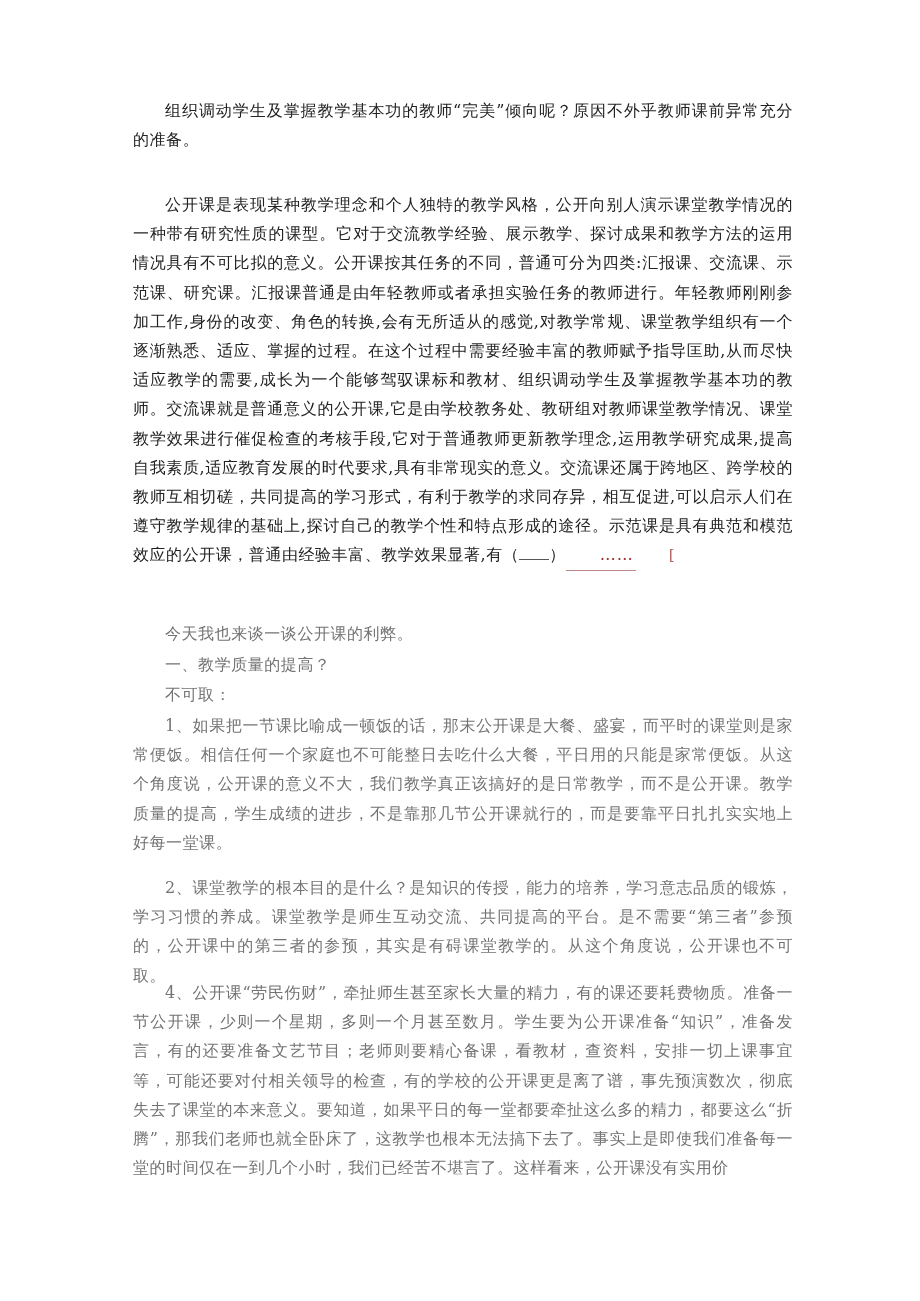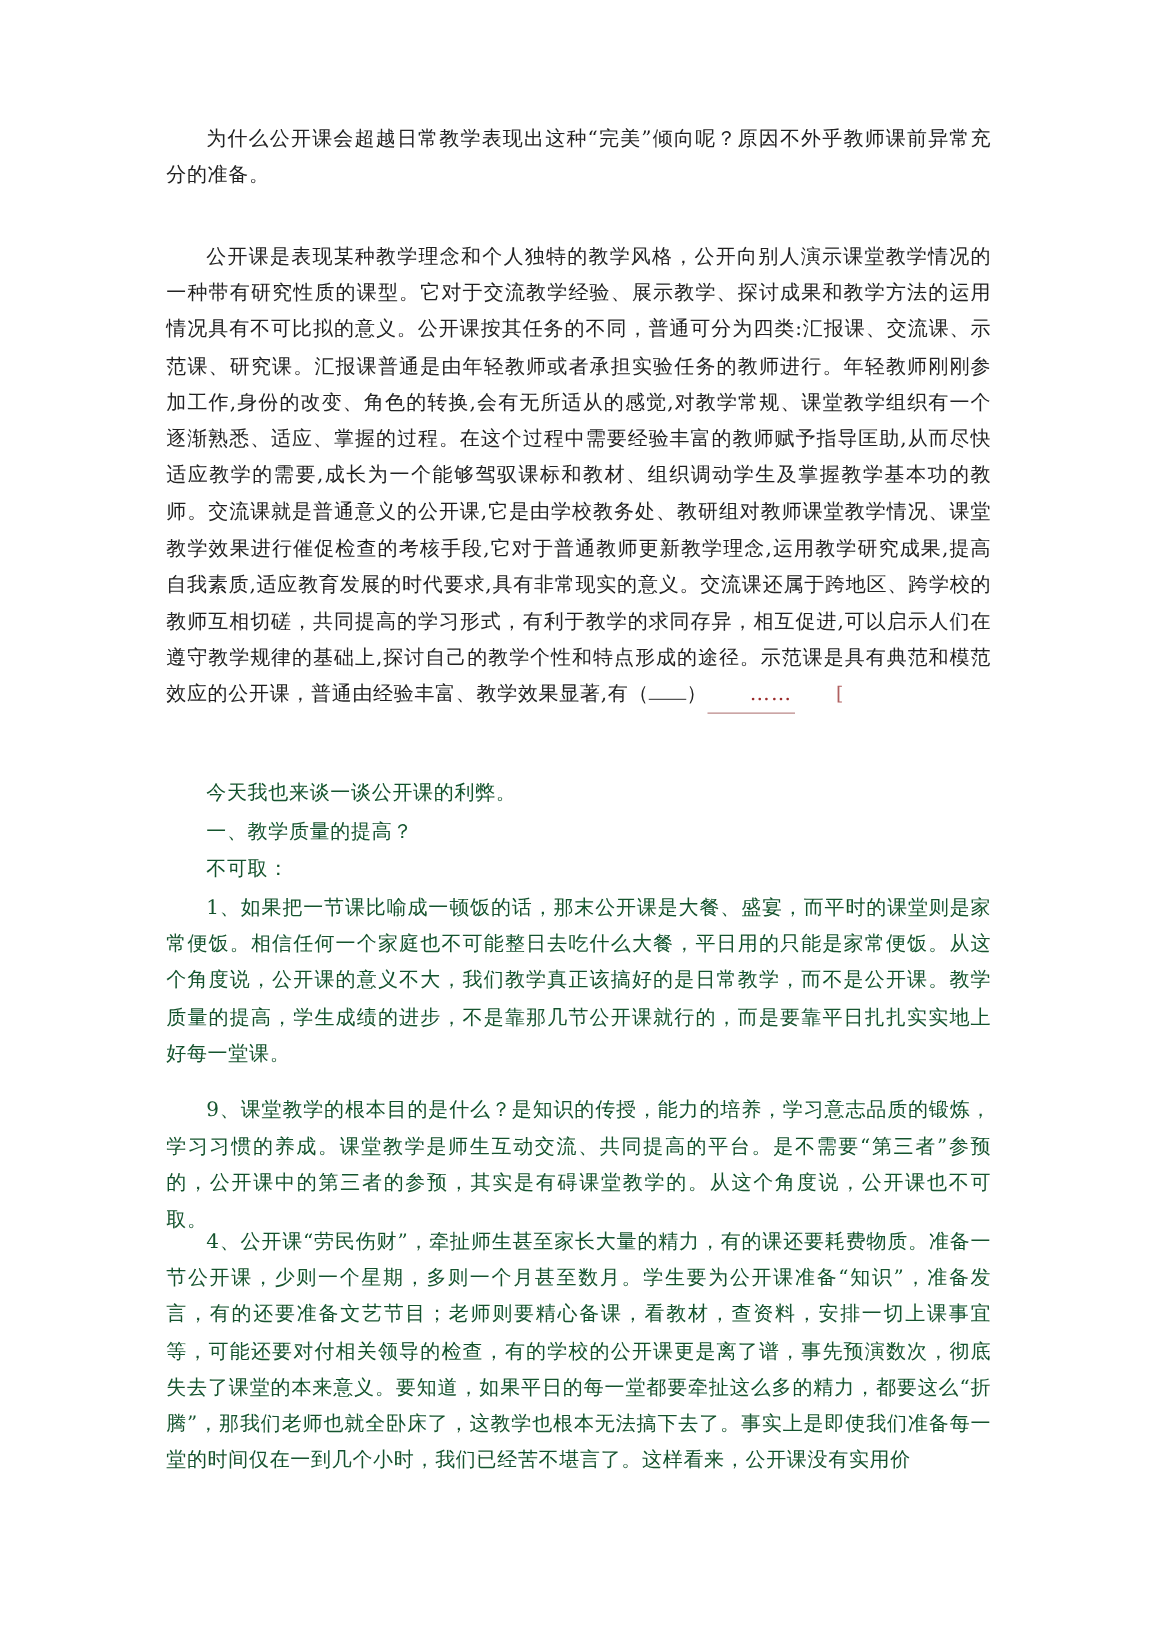--- a/index.html
+++ b/index.html
@@ -26,21 +26,21 @@
       width: 660px;
       font-size: 16px;
       line-height: 29.2px;
       letter-spacing: 0.55px;
       text-align: justify;
       text-indent: 32px;
       color: #1a1a1a;
       margin: 0;
     }
     .blue {
-      color: #14532d;
+      color: #737373;
     }
     .dark { color: #222222; }
     .track-link {
       display: inline-block;
       position: relative;
       color: #9a2a2a;
       border-bottom: 1px solid #b88;
       padding: 0 2px;
       letter-spacing: 1px;
     }
@@ -54,29 +54,29 @@
       color: #b06060;
       font-size: 15px;
       margin-left: 1px;
     }
   </style>
 </head>
 <body>
 
 <div class="page">
 
-  <p class="p dark" style="top:96px;">为什么公开课会超越日常教学表现出这种“完美”倾向呢？原因不外乎教师课前异常充分的准备。</p>
+  <p class="p dark" style="top:96px;">组织调动学生及掌握教学基本功的教师“完美”倾向呢？原因不外乎教师课前异常充分的准备。</p>
 
   <p class="p dark" style="top:190px;"><span>公开课是表现某种教学理念和个人独特的教学风格，公开向别人演示课堂教学情况的一种带有研究性质的课型。它对于交流教学经验、展示教学、探讨成果和教学方法的运用情况具有不可比拟的意义。公开课按其任务的不同，普通可分为四类:汇报课、交流课、示范课、研究课。汇报课普通是由年轻教师或者承担实验任务的教师进行。年轻教师刚刚参加工作,身份的改变、角色的转换,会有无所适从的感觉,对教学常规、课堂教学组织有一个逐渐熟悉、适应、掌握的过程。在这个过程中需要经验丰富的教师赋予指导匡助,从而尽快适应教学的需要,成长为一个能够驾驭课标和教材、组织调动学生及掌握教学基本功的教师。交流课就是普通意义的公开课,它是由学校教务处、教研组对教师课堂教学情况、课堂教学效果进行催促检查的考核手段,它对于普通教师更新教学理念,运用教学研究成果,提高自我素质,适应教育发展的时代要求,具有非常现实的意义。交流课还属于跨地区、跨学校的教师互相切磋，共同提高的学习形式，有利于教学的求同存异，相互促进,可以启示人们在遵守教学规律的基础上,探讨自己的教学个性和特点形成的途径。示范课是具有典范和模范效应的公开课，普通由经验丰富、教学效果显著,有（</span><span class="paren-gap"></span><span>）</span><span class="track-link">……</span><span class="bracket-mark">[</span></p>
 
   <p class="p blue" style="top:619px;">今天我也来谈一谈公开课的利弊。</p>
 
   <p class="p blue" style="top:650px;">一、教学质量的提高？</p>
 
   <p class="p blue" style="top:680px;">不可取：</p>
 
   <p class="p blue" style="top:711px;">1、如果把一节课比喻成一顿饭的话，那末公开课是大餐、盛宴，而平时的课堂则是家常便饭。相信任何一个家庭也不可能整日去吃什么大餐，平日用的只能是家常便饭。从这个角度说，公开课的意义不大，我们教学真正该搞好的是日常教学，而不是公开课。教学质量的提高，学生成绩的进步，不是靠那几节公开课就行的，而是要靠平日扎扎实实地上好每一堂课。</p>
 
-  <p class="p blue" style="top:873px;">9、课堂教学的根本目的是什么？是知识的传授，能力的培养，学习意志品质的锻炼，学习习惯的养成。课堂教学是师生互动交流、共同提高的平台。是不需要“第三者”参预的，公开课中的第三者的参预，其实是有碍课堂教学的。从这个角度说，公开课也不可取。</p>
+  <p class="p blue" style="top:873px;">2、课堂教学的根本目的是什么？是知识的传授，能力的培养，学习意志品质的锻炼，学习习惯的养成。课堂教学是师生互动交流、共同提高的平台。是不需要“第三者”参预的，公开课中的第三者的参预，其实是有碍课堂教学的。从这个角度说，公开课也不可取。</p>
 
   <p class="p blue" style="top:978px;">4、公开课“劳民伤财”，牵扯师生甚至家长大量的精力，有的课还要耗费物质。准备一节公开课，少则一个星期，多则一个月甚至数月。学生要为公开课准备“知识”，准备发言，有的还要准备文艺节目；老师则要精心备课，看教材，查资料，安排一切上课事宜等，可能还要对付相关领导的检查，有的学校的公开课更是离了谱，事先预演数次，彻底失去了课堂的本来意义。要知道，如果平日的每一堂都要牵扯这么多的精力，都要这么“折腾”，那我们老师也就全卧床了，这教学也根本无法搞下去了。事实上是即使我们准备每一堂的时间仅在一到几个小时，我们已经苦不堪言了。这样看来，公开课没有实用价</p>
 
 </div>
 
 </body></html>

